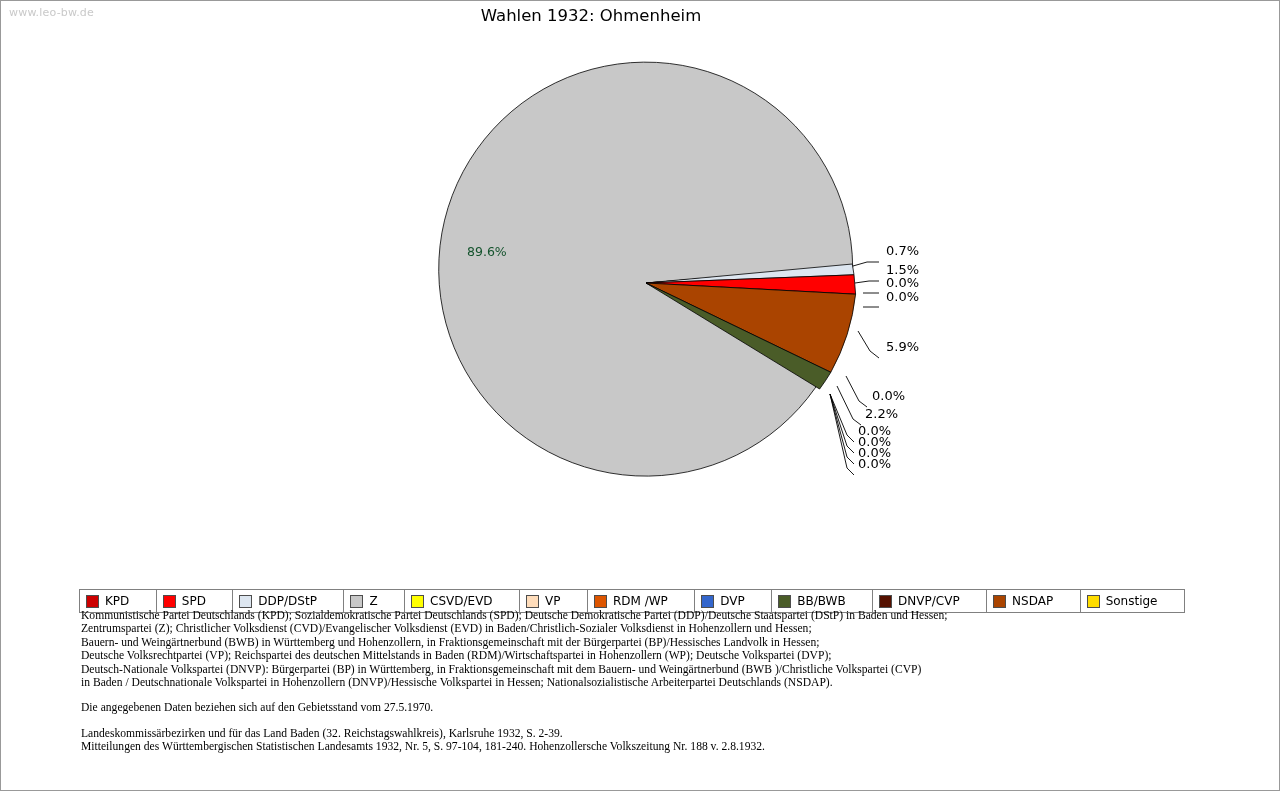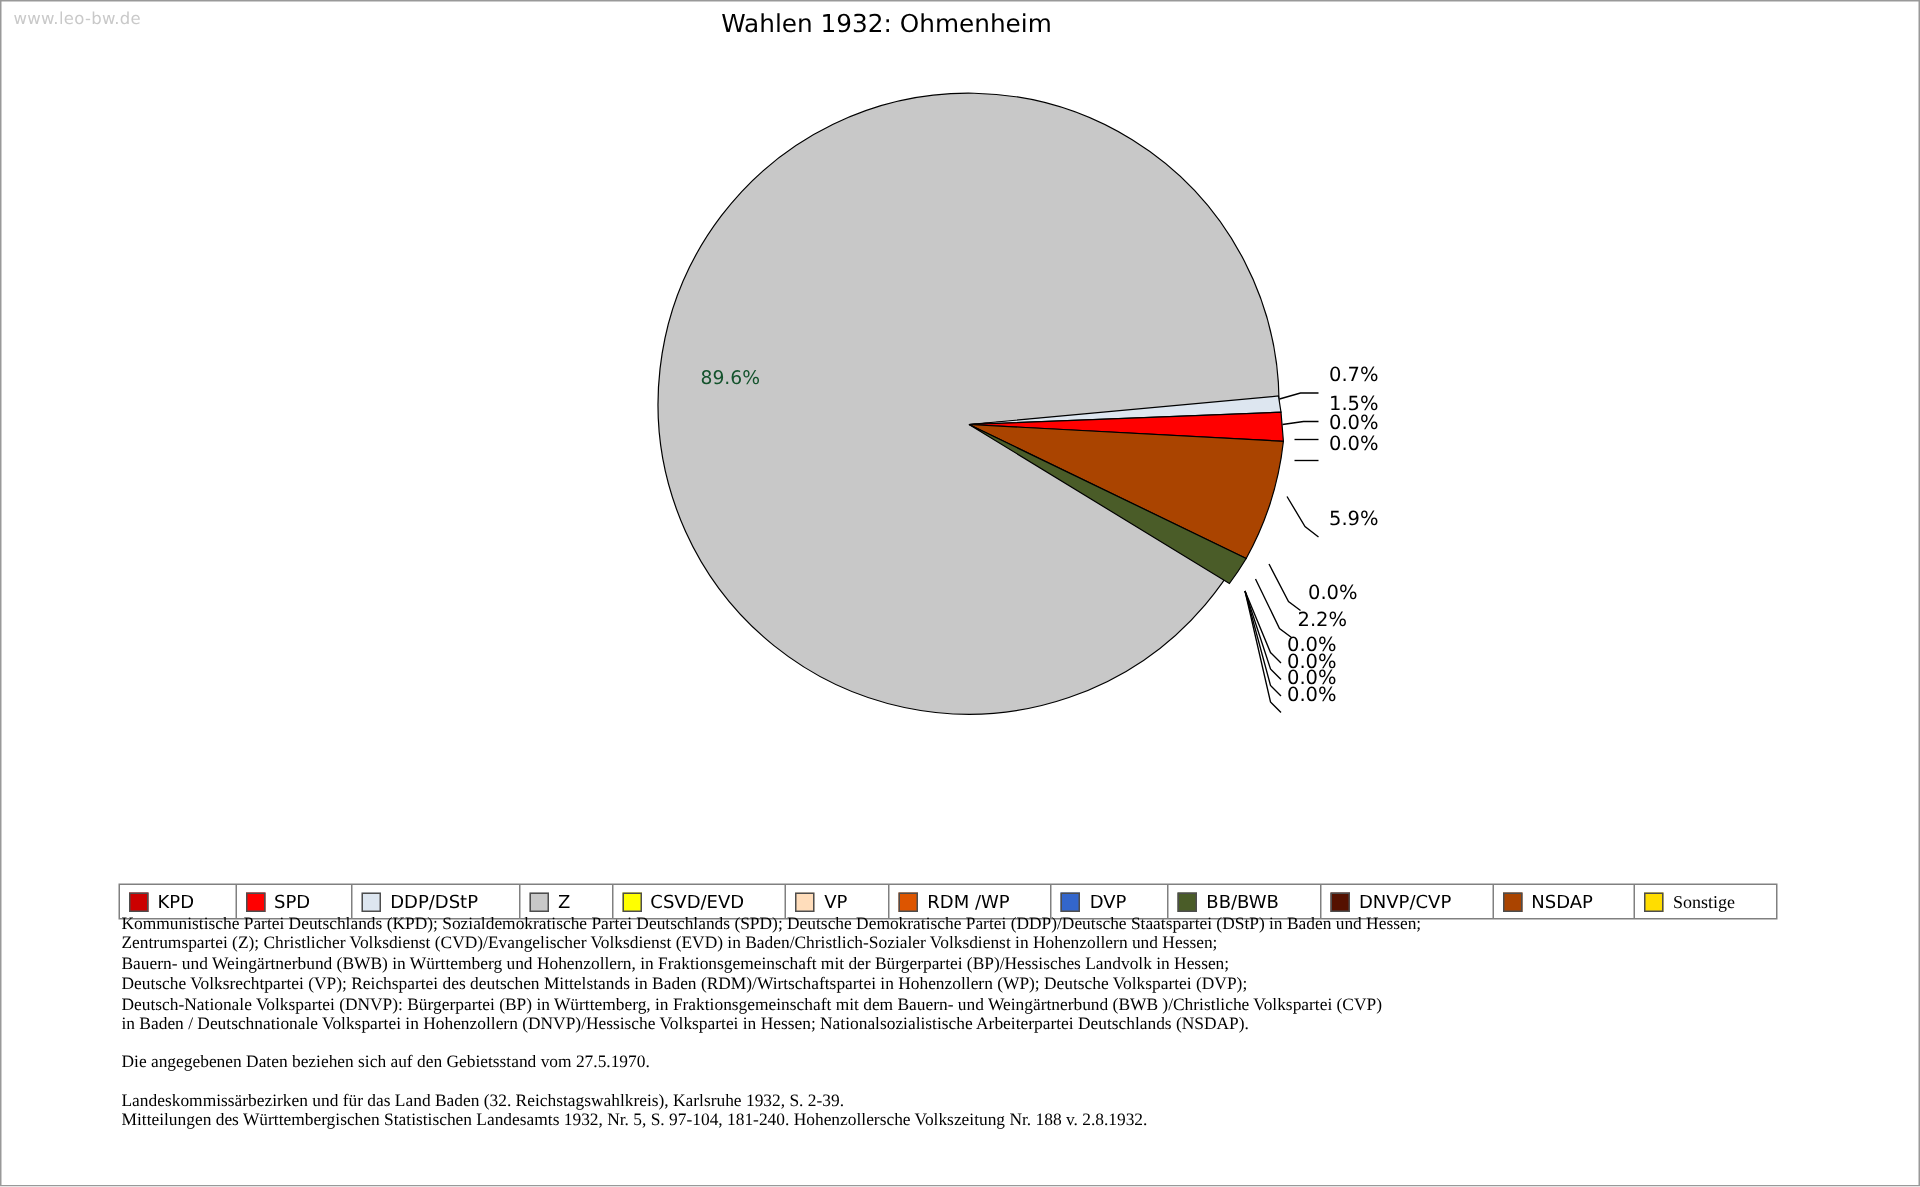--- a/index.html
+++ b/index.html
@@ -81,21 +81,20 @@
     align-items: center;
     height: 100%;
     border-right: 1px solid #808080;
     padding: 0 6px 0 6px;
     box-sizing: border-box;
     flex: 1 1 auto;
     justify-content: flex-start;
   }
   .legend-item:last-child {
     border-right: none;
-    font-family: Liberation Serif, serif;
   }
   .legend-swatch {
     width: 11px;
     height: 11px;
     border: 1px solid #4d4d4d;
     margin-right: 6px;
     flex: 0 0 auto;
   }
   .legend-label {
     font-size: 12px;

